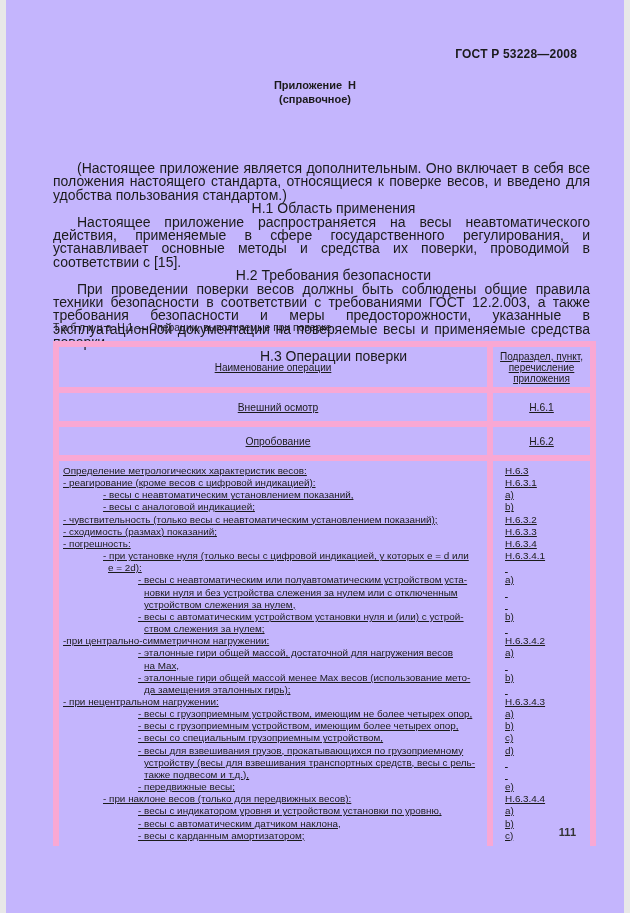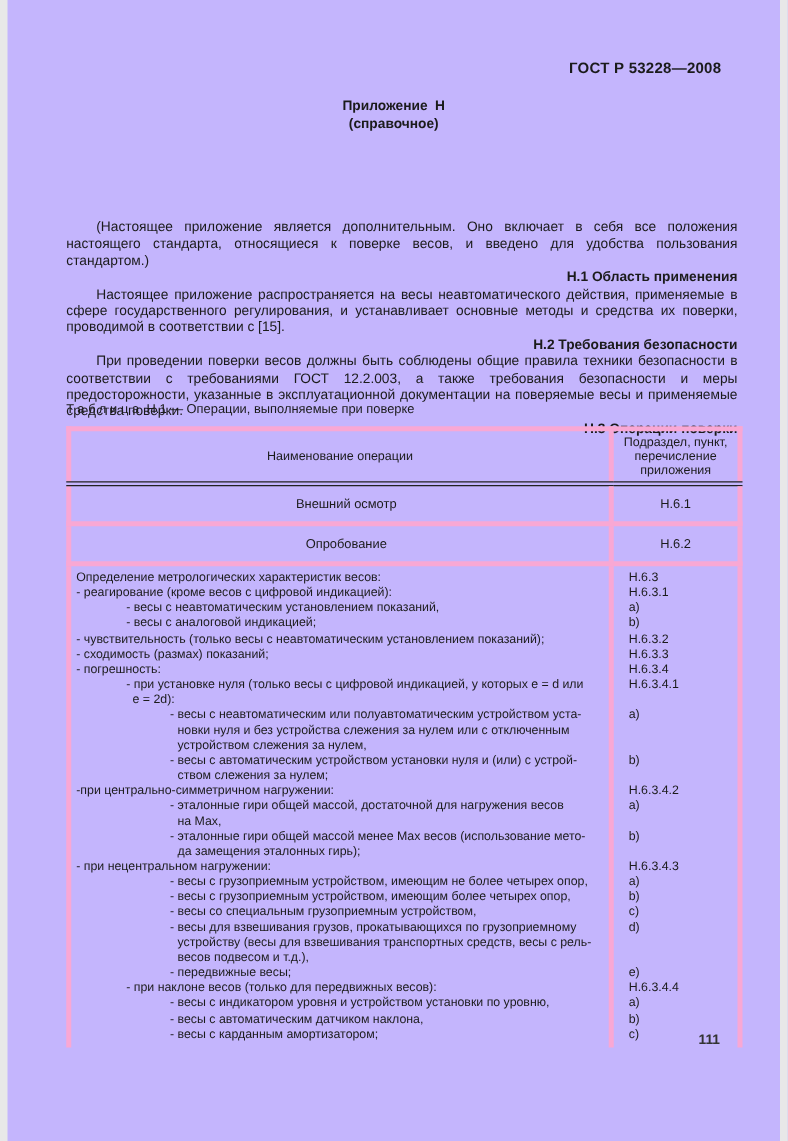--- a/index.html
+++ b/index.html
@@ -10,36 +10,36 @@
   }
   .doc-header{
     position:absolute;top:47px;right:47px;
     font-size:12px;font-weight:bold;letter-spacing:.2px;
   }
   .centered{position:absolute;left:0;width:100%;text-align:center;}
   .appendix{top:79px;font-size:11px;font-weight:bold;word-spacing:3px;}
   .appendix-sub{top:92.5px;font-size:11px;font-weight:bold;}
   .doc-title{top:136px;font-size:12.5px;font-weight:bold;word-spacing:4px;}
   .body-text{
-    position:absolute;top:176px;left:47px;width:537px;
-    font-size:11px;line-height:13.4px;text-align:justify;
+    position:absolute;top:162px;left:47px;width:537px;
+    font-size:14px;line-height:13.4px;text-align:justify;
   }
   .body-text p{margin:0;text-indent:24px;}
-  .body-text p.heading{font-weight:bold;text-align:right;}
+  .body-text p.heading{font-weight:normal;text-align:center;}
   .tbl-caption{
     position:absolute;top:322px;left:47px;width:537px;
     font-size:10.3px;
   }
   .cap-label{letter-spacing:3px;}
   table.gost{
     position:absolute;top:341px;left:47px;
     width:537px;border-collapse:collapse;table-layout:fixed;
     font-size:10.3px;
   }
-  table.gost td{border:4px solid #f9a8d4;padding:0;vertical-align:middle;}
+  table.gost td{border:6px solid #f9a8d4;padding:0;vertical-align:middle;text-decoration:underline;}
   tr.hdr td{
     border-bottom:4px double #222;height:36px;
     font-size:10px;line-height:11px;text-align:center;vertical-align:middle;
   }
   tr.hdr td.c2{padding:2px 6px;}
   tr.simple td{height:28px;}
   tr.simple td.c1{padding-left:10px;text-align:center;}
   tr.simple td.c2{text-align:center;}
   tr.block td{border-bottom:none;vertical-align:top;padding-top:4px;height:381px;}
   .bl,.br{
@@ -116,21 +116,21 @@
             <div class="bl i2">- эталонные гири общей массой,  достаточной для нагружения весов</div>
             <div class="bl c2">на Max,</div>
             <div class="bl i2">- эталонные гири общей массой менее Max весов (использование мето-</div>
             <div class="bl c2">да замещения эталонных гирь);</div>
             <div class="bl i0">-  при нецентральном нагружении:</div>
             <div class="bl i2">- весы с грузоприемным устройством, имеющим не более четырех опор,</div>
             <div class="bl i2">- весы с грузоприемным устройством, имеющим более четырех опор,</div>
             <div class="bl i2">- весы со специальным грузоприемным устройством,</div>
             <div class="bl i2">- весы для взвешивания грузов,  прокатывающихся по  грузоприемному</div>
             <div class="bl c2">устройству (весы для взвешивания транспортных средств, весы с рель-</div>
-            <div class="bl c2">весов подвесом и т.д.),</div>
+            <div class="bl c2">также подвесом и т.д.),</div>
             <div class="bl i2">- передвижные весы;</div>
             <div class="bl i1">- при наклоне весов (только для передвижных весов):</div>
             <div class="bl i2">- весы с индикатором уровня и устройством установки по уровню,</div>
             <div class="bl i2">- весы с автоматическим датчиком наклона,</div>
             <div class="bl i2">- весы с карданным амортизатором;</div>
           </td>
       <td>
             <div class="br">Н.6.3</div>
             <div class="br">Н.6.3.1</div>
             <div class="br">a)</div>

